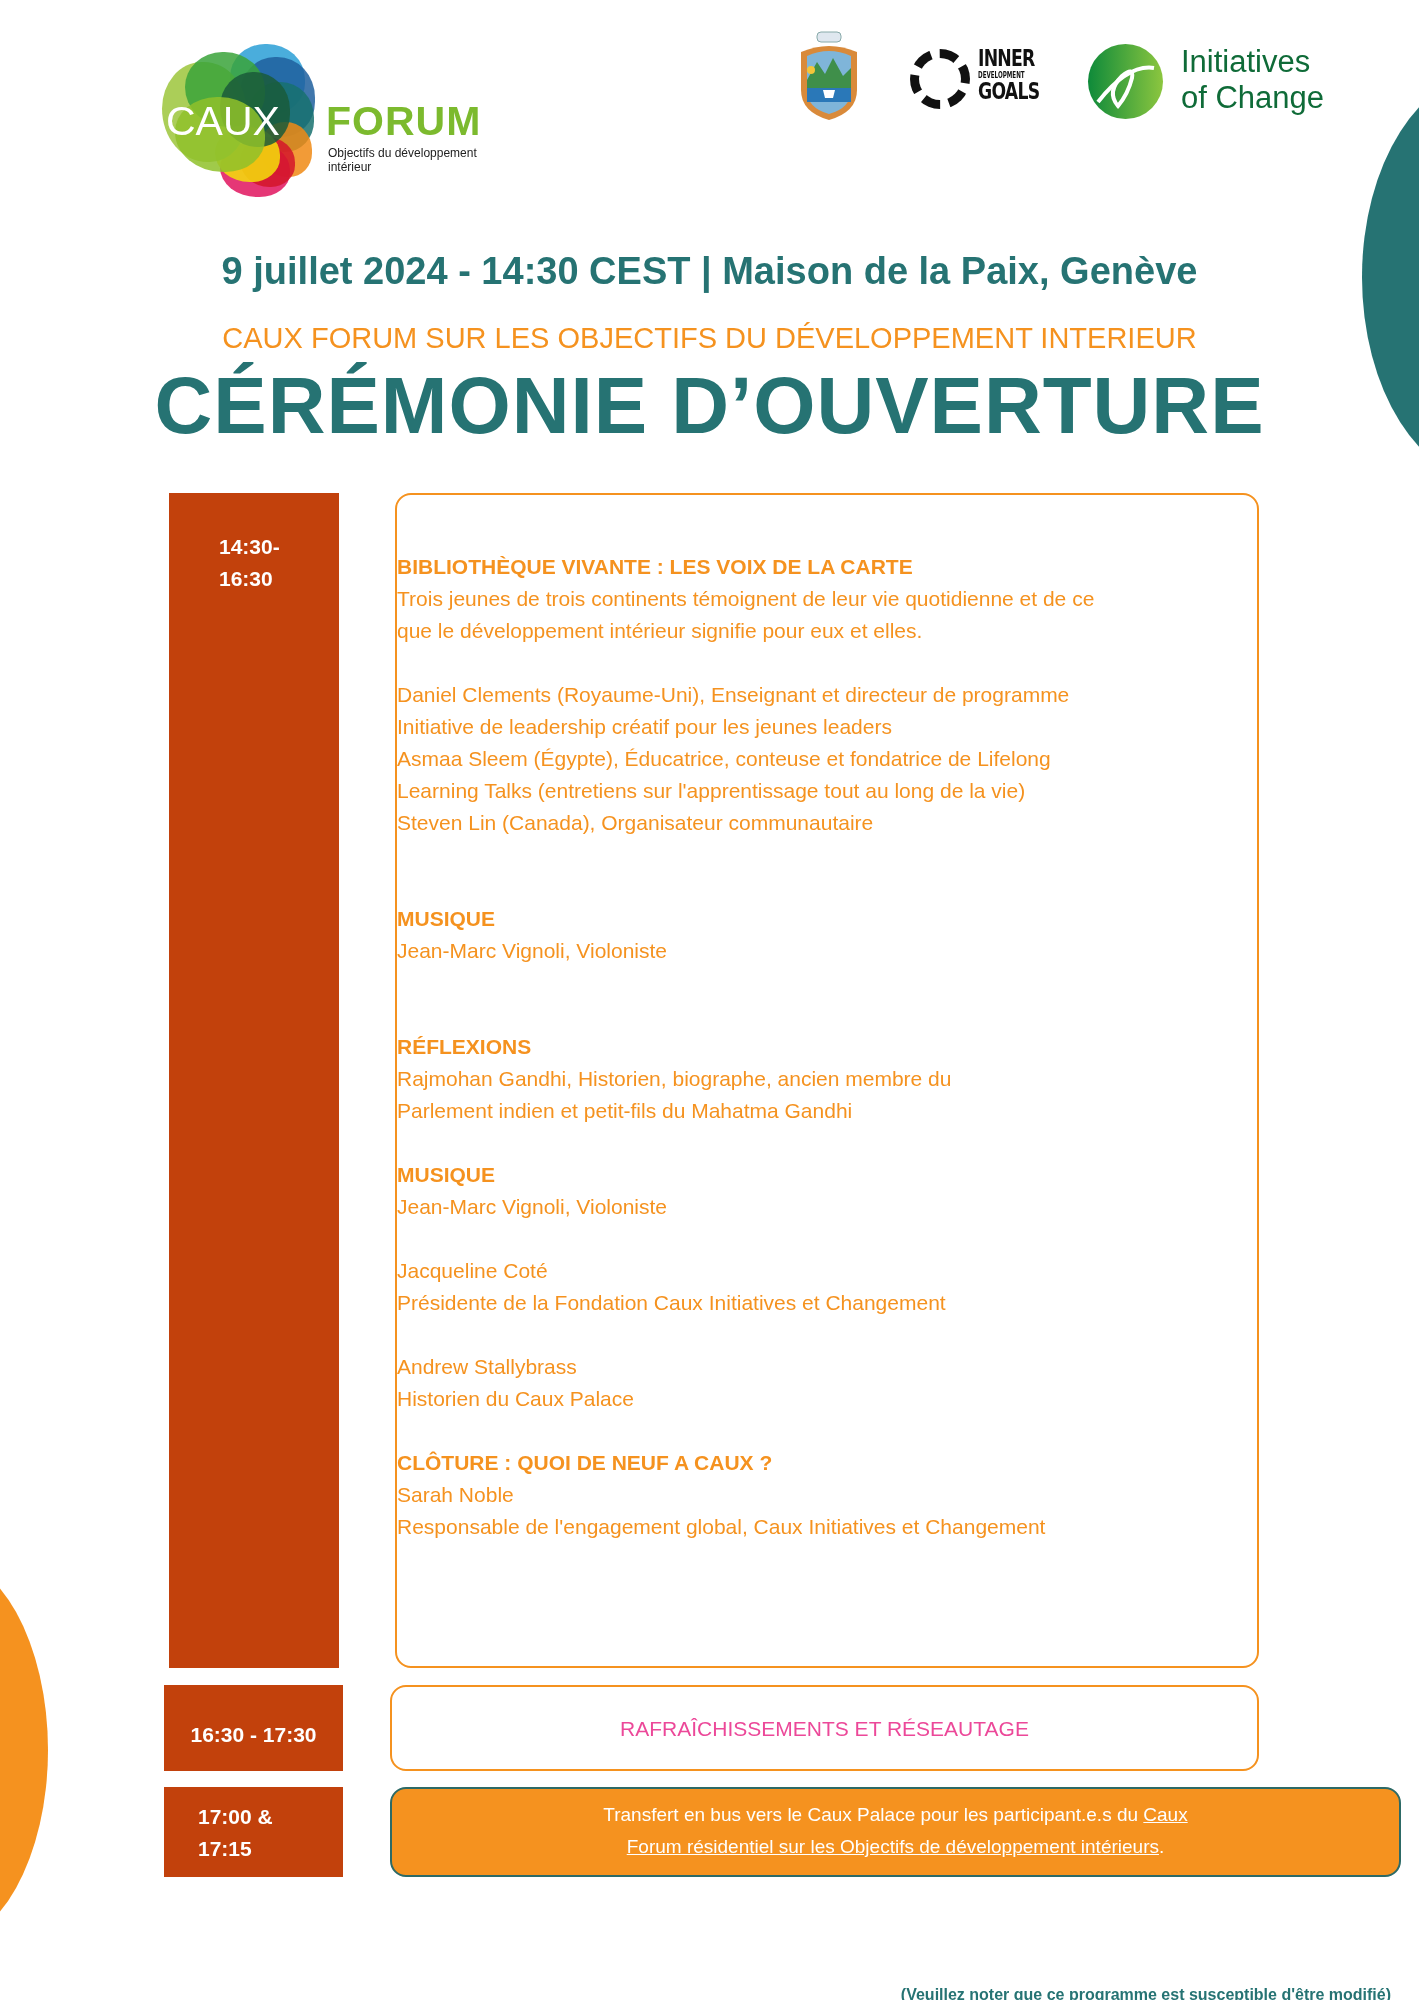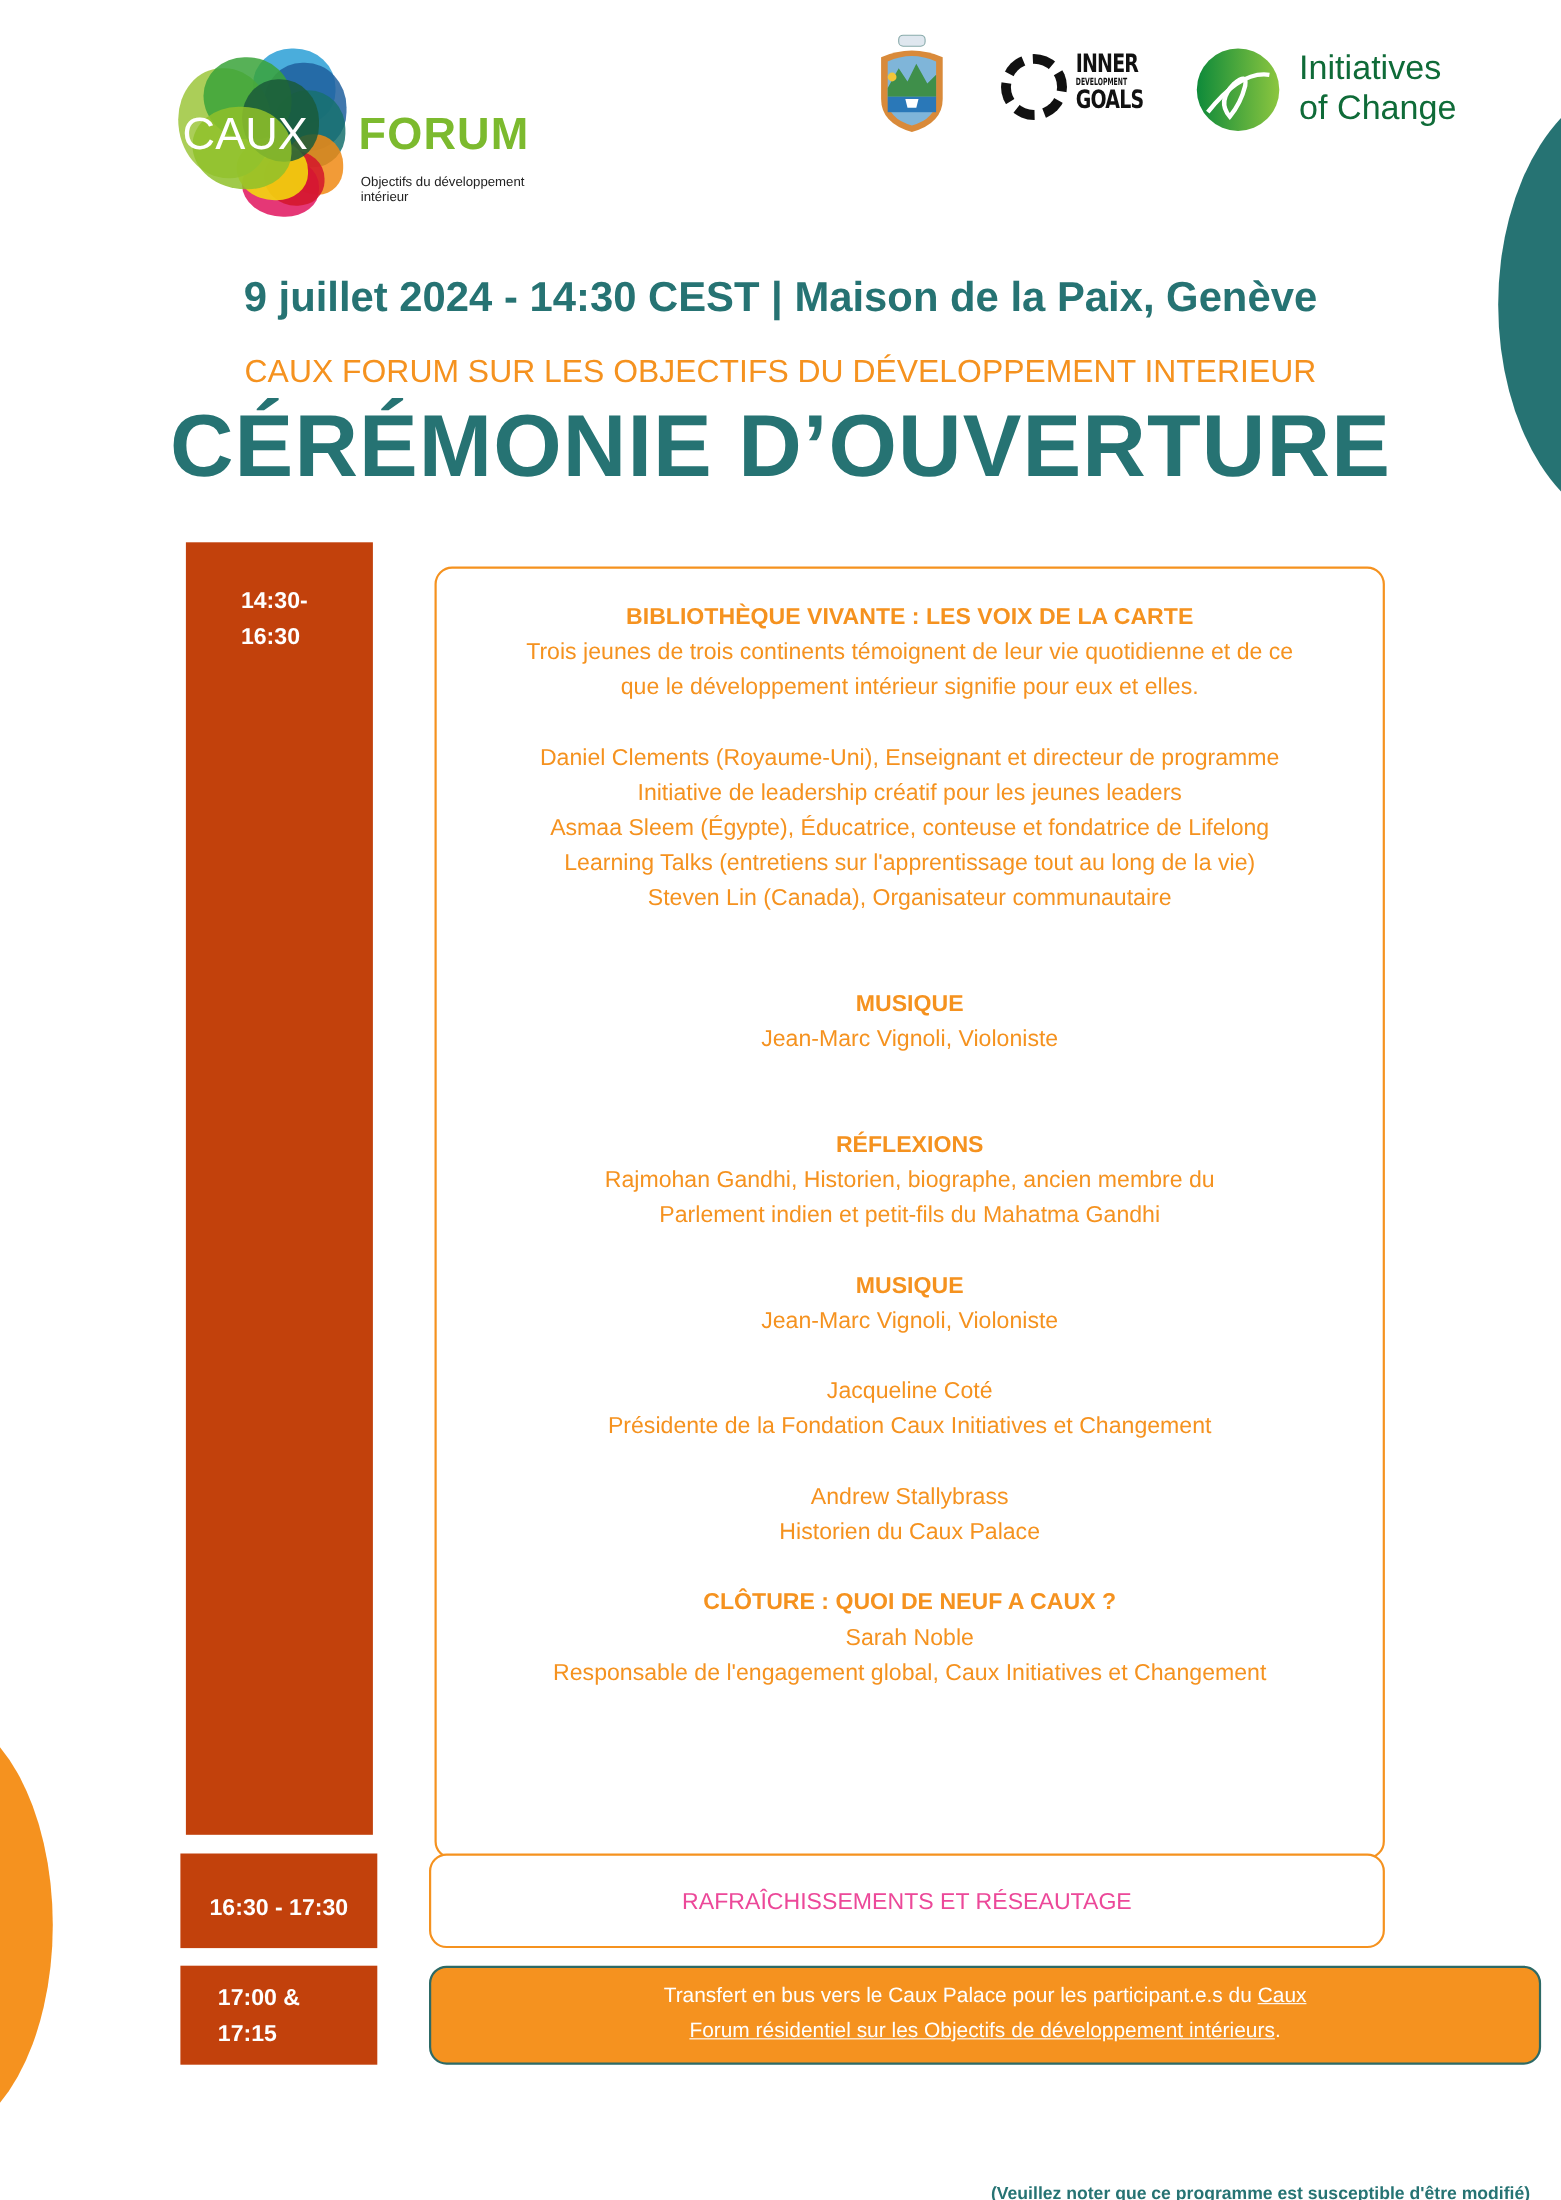--- a/index.html
+++ b/index.html
@@ -22,21 +22,21 @@
     .caux-word {
       position: absolute; left: 6px; top: 56px; font-size: 41px; font-weight: 400;
       color: #ffffff; letter-spacing: 0px;
     }
     .forum-word {
       position: absolute; left: 166px; top: 56px; font-size: 41px; font-weight: 700;
       color: #7cba2e; letter-spacing: 1px;
     }
     .caux-sub {
       position: absolute; left: 168px; top: 104px; font-size: 12px; line-height: 14px;
-      color: #222; width: 190px; margin-top: 12px;
+      color: #222; width: 190px;
     }
 
     
     .coat { position: absolute; left: 795px; top: 30px; width: 68px; height: 92px; }
     .idg { position: absolute; left: 908px; top: 45px; width: 135px; height: 70px; }
     .idg-ring {
       position: absolute; left: 2px; top: 4px; width: 60px; height: 60px; border-radius: 50%;
       border: 9px dashed #111; box-sizing: border-box;
     }
     .idg-text { position: absolute; left: 70px; top: 2px; font-family: "DejaVu Sans", sans-serif; font-weight: 700; color: #111; line-height: 1; }
@@ -66,21 +66,21 @@
     }
 
     
     .time-block { position: absolute; background: #c2410c; color: #fff; font-weight: 700; font-size: 21px; }
     .tb1 { left: 169px; top: 493px; width: 170px; height: 1175px; padding: 38px 0 0 50px; line-height: 32px; }
     .tb2 { left: 164px; top: 1685px; width: 179px; height: 86px; padding-top: 38px; text-align: center; }
     .tb3 { left: 164px; top: 1787px; width: 179px; height: 90px; padding: 14px 0 0 34px; line-height: 32px; }
 
     
     .card { position: absolute; border: 2px solid #f5921f; border-radius: 16px; background: #fff; }
-    .card-main { left: 395px; top: 515px; width: 864px; height: 1175px; padding-top: 28px; text-align: center; color: #f5921f; }
+    .card-main { left: 395px; top: 493px; width: 864px; height: 1175px; padding-top: 56px; color: #f5921f; }
     .card-main .h { font-weight: 700; font-size: 21px; line-height: 32px; }
     .card-main .p { font-size: 21px; line-height: 32px; }
     .gap32 { height: 32px; }
     .gap64 { height: 64px; }
 
     .card-refresh { left: 390px; top: 1685px; width: 869px; height: 86px; text-align: center; color: #ec4899; font-size: 21px; padding-top: 30px; }
     .card-bus {
       left: 390px; top: 1787px; width: 1011px; height: 90px; background: #f5921f;
       border: 2px solid #2d6a66; color: #fff; text-align: center; font-size: 19px; line-height: 32px; padding-top: 10px;
     }

